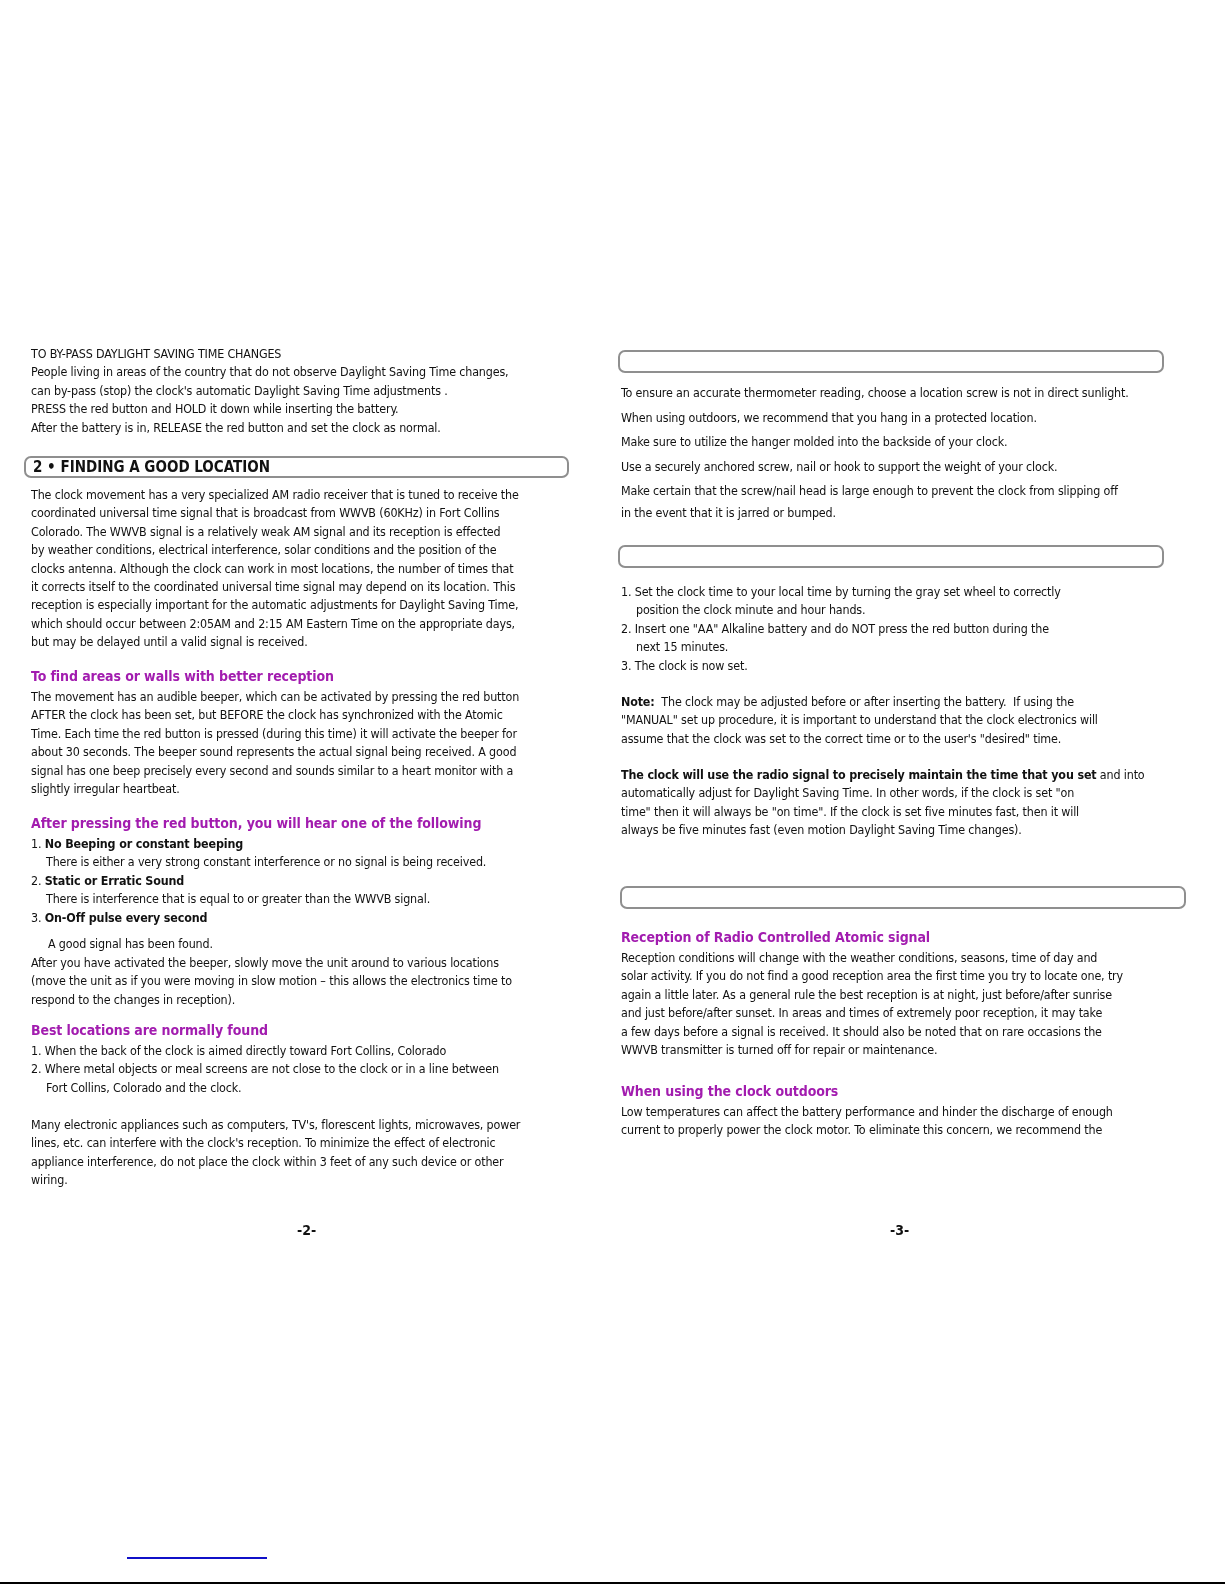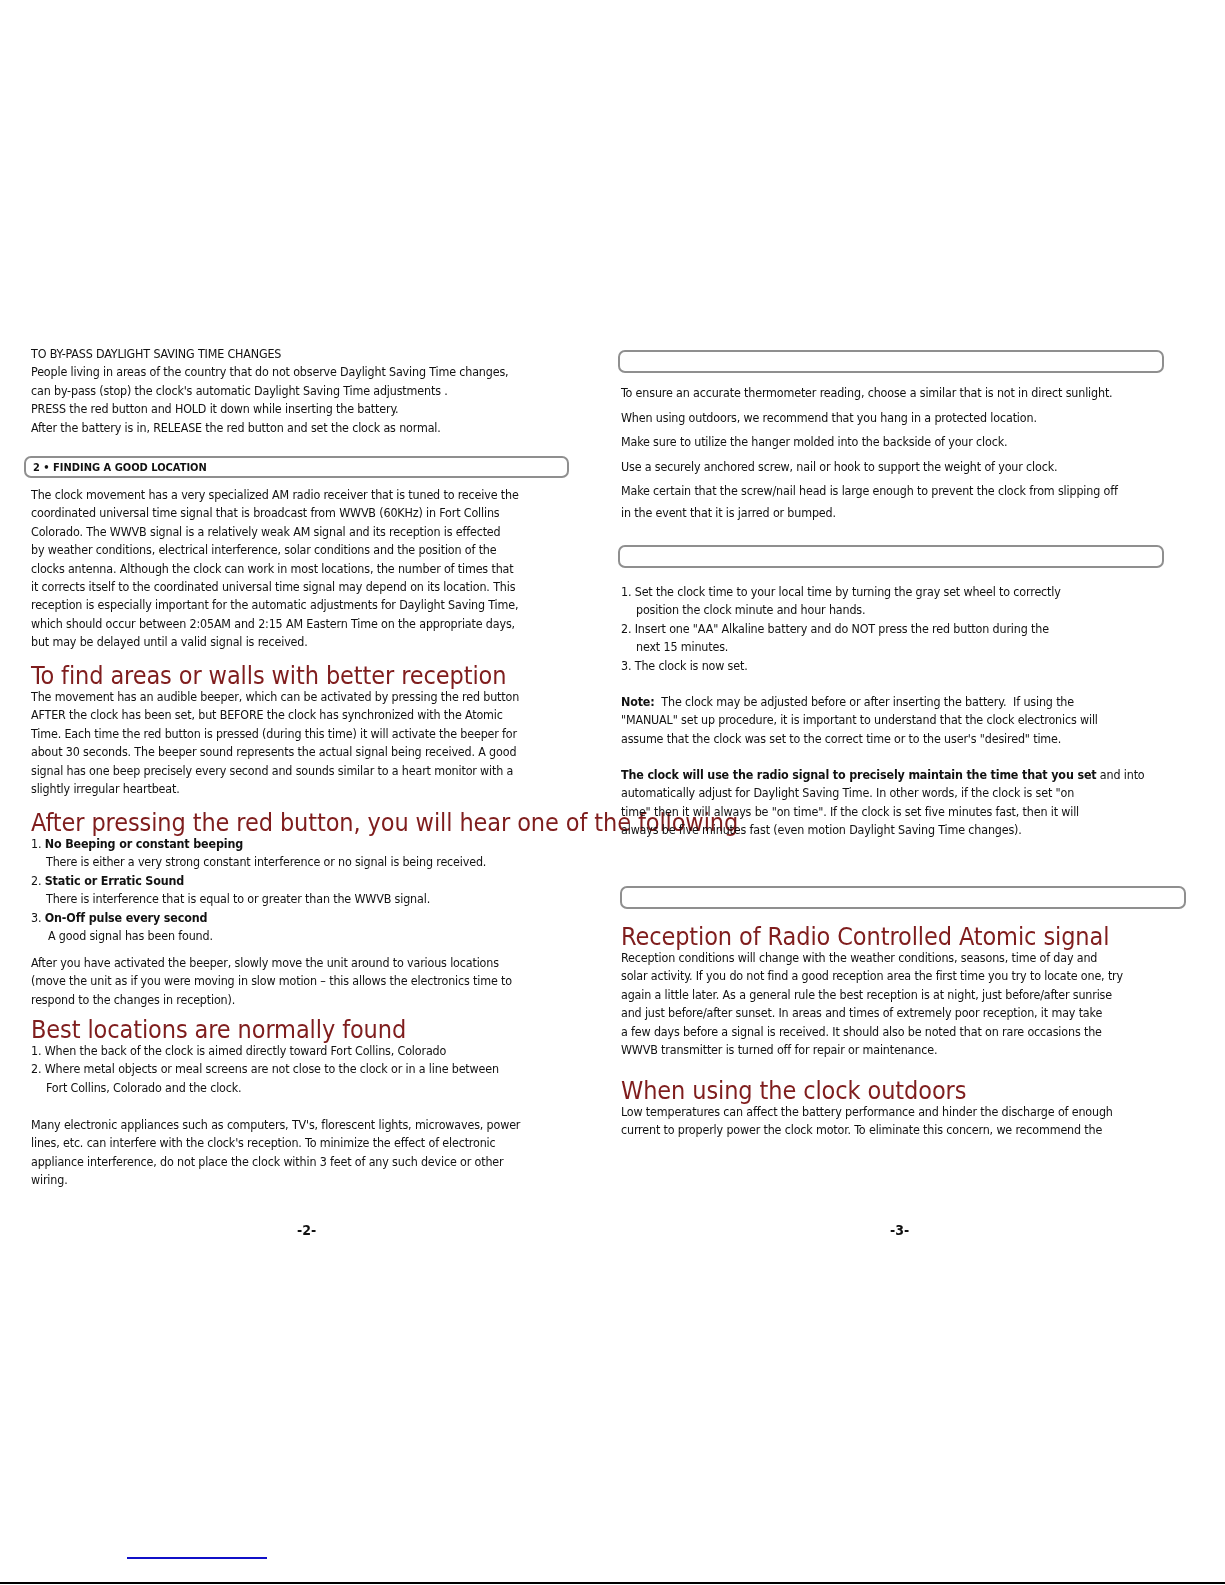--- a/index.html
+++ b/index.html
@@ -7,27 +7,27 @@
     width: 1225px; height: 1585px; position: relative; background: #ffffff;
     font-family: "DejaVu Sans Condensed", "Liberation Sans Narrow", "Liberation Sans", sans-serif;
     color: #111; overflow: hidden;
   }
   .col { position: absolute; font-size: 12.4px; line-height: 18.4px; letter-spacing: -0.15px; }
   .left { left: 31px; width: 560px; }
   .right { left: 621px; width: 570px; }
   .line { white-space: nowrap; margin: 0; }
   .box {
     position: absolute; border: 2px solid #8f8f8f; border-radius: 7px; height: 18px;
-    box-sizing: border-box; font-weight: bold; font-size: 11px; line-height: 15px;
+    box-sizing: border-box; font-weight: bold; font-size: 15px; line-height: 15px;
     padding-left: 7px; white-space: nowrap;
   }
-  .subhead { font-size: 25px; line-height: 24px; font-weight: 400; color: #7f1d1d; margin: 0; white-space: nowrap; letter-spacing: -0.1px; }
+  .subhead { font-size: 14px; line-height: 24px; font-weight: 700; color: #a21caf; margin: 0; white-space: nowrap; letter-spacing: -0.1px; }
   .bold { font-weight: bold; }
   .ind { padding-left: 15px; }
-  .ind2 { padding-left: 17px; }
+  .ind2 { padding-left: 17px; margin-top: 8px; }
   .pnum { position: absolute; font-weight: bold; font-size: 14px; }
   .blueline { position: absolute; left: 127px; top: 1557px; width: 140px; height: 2px; background: #1010c8; }
   .blackline { position: absolute; left: 0; top: 1582px; width: 1225px; height: 2px; background: #000; }
 </style>
 </head>
 <body>
 
 <div class="col left" style="top:345px;">
   <p class="line">TO BY-PASS DAYLIGHT SAVING TIME CHANGES</p>
   <p class="line">People living in areas of the country that do not observe Daylight Saving Time changes,</p>
@@ -88,21 +88,21 @@
   <p class="line">lines, etc. can interfere with the clock's reception.  To minimize the effect of electronic</p>
   <p class="line">appliance interference, do not place the clock within 3 feet of any such device or other</p>
   <p class="line">wiring.</p>
 </div>
 
 <div class="pnum" style="left:297px; top:1222px;">-2-</div>
 
 <div class="box" style="left:618px; top:350px; width:546px; height:23px;"></div>
 
 <div class="col right" style="top:381px; line-height:24.5px;">
-  <p class="line">To ensure an accurate thermometer reading, choose a similar that is not in direct sunlight.</p>
+  <p class="line">To ensure an accurate thermometer reading, choose a location screw is not in direct sunlight.</p>
   <p class="line">When using outdoors, we recommend that you hang in a protected location.</p>
   <p class="line">Make sure to utilize the hanger molded into the backside of your clock.</p>
   <p class="line">Use a securely anchored screw, nail or hook to support the weight of your clock.</p>
   <p class="line">Make certain that the screw/nail head is large enough to prevent the clock from slipping off</p>
   <p class="line" style="line-height:18px;">in the event that it is jarred or bumped.</p>
 </div>
 
 <div class="box" style="left:618px; top:545px; width:546px; height:23px;"></div>
 
 <div class="col right" style="top:583px;">

